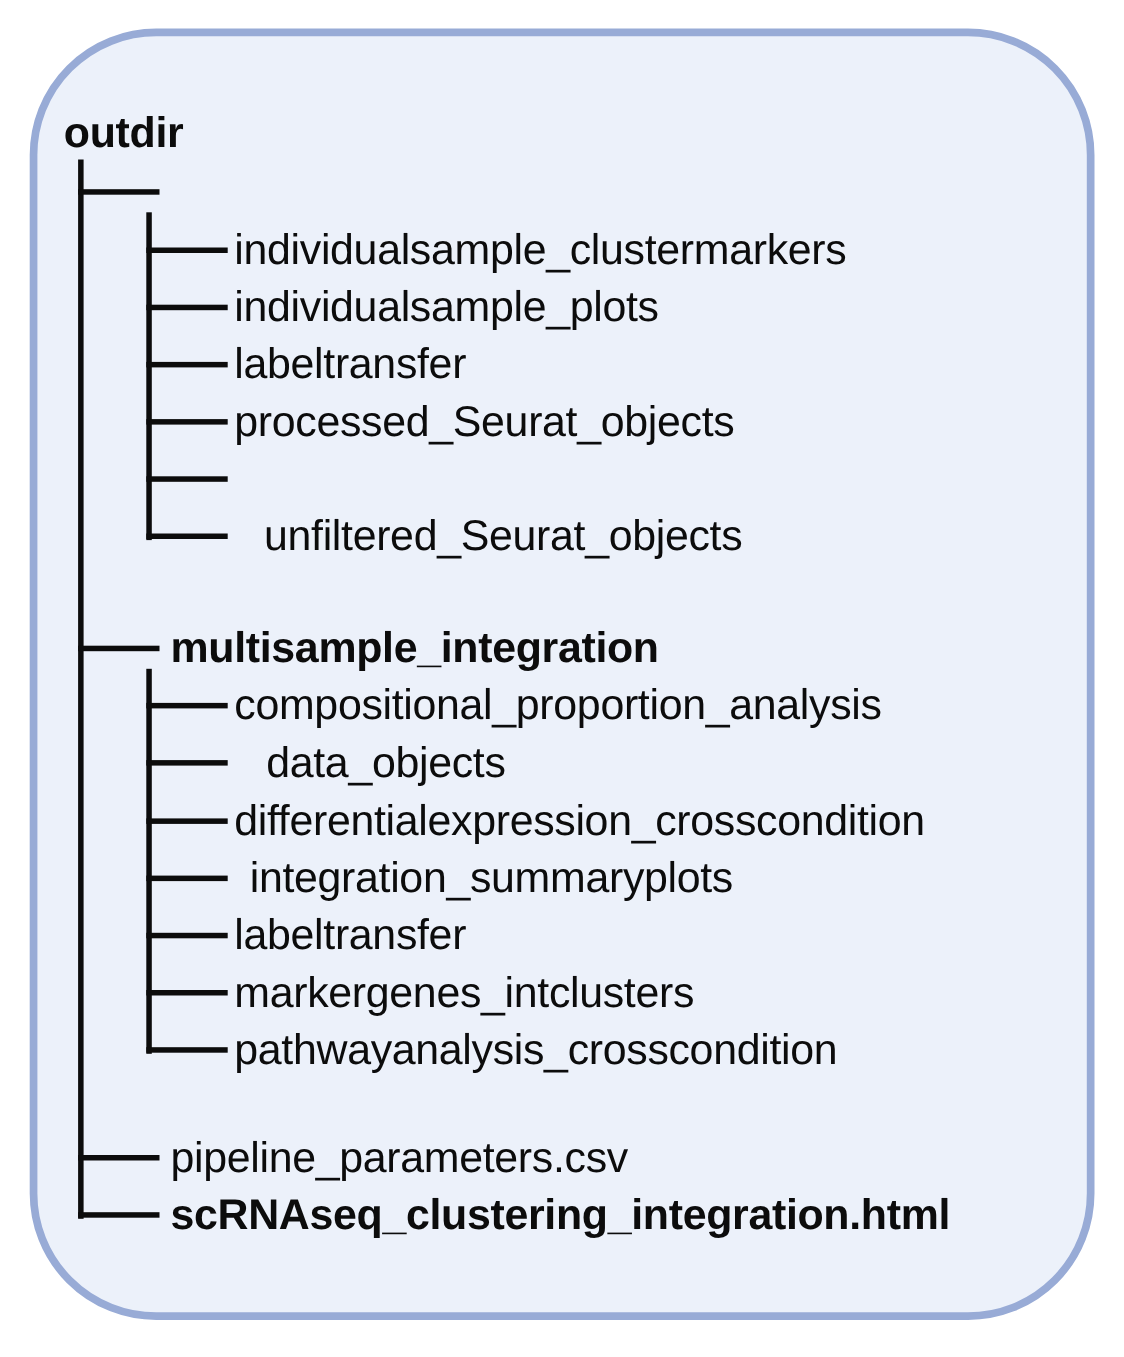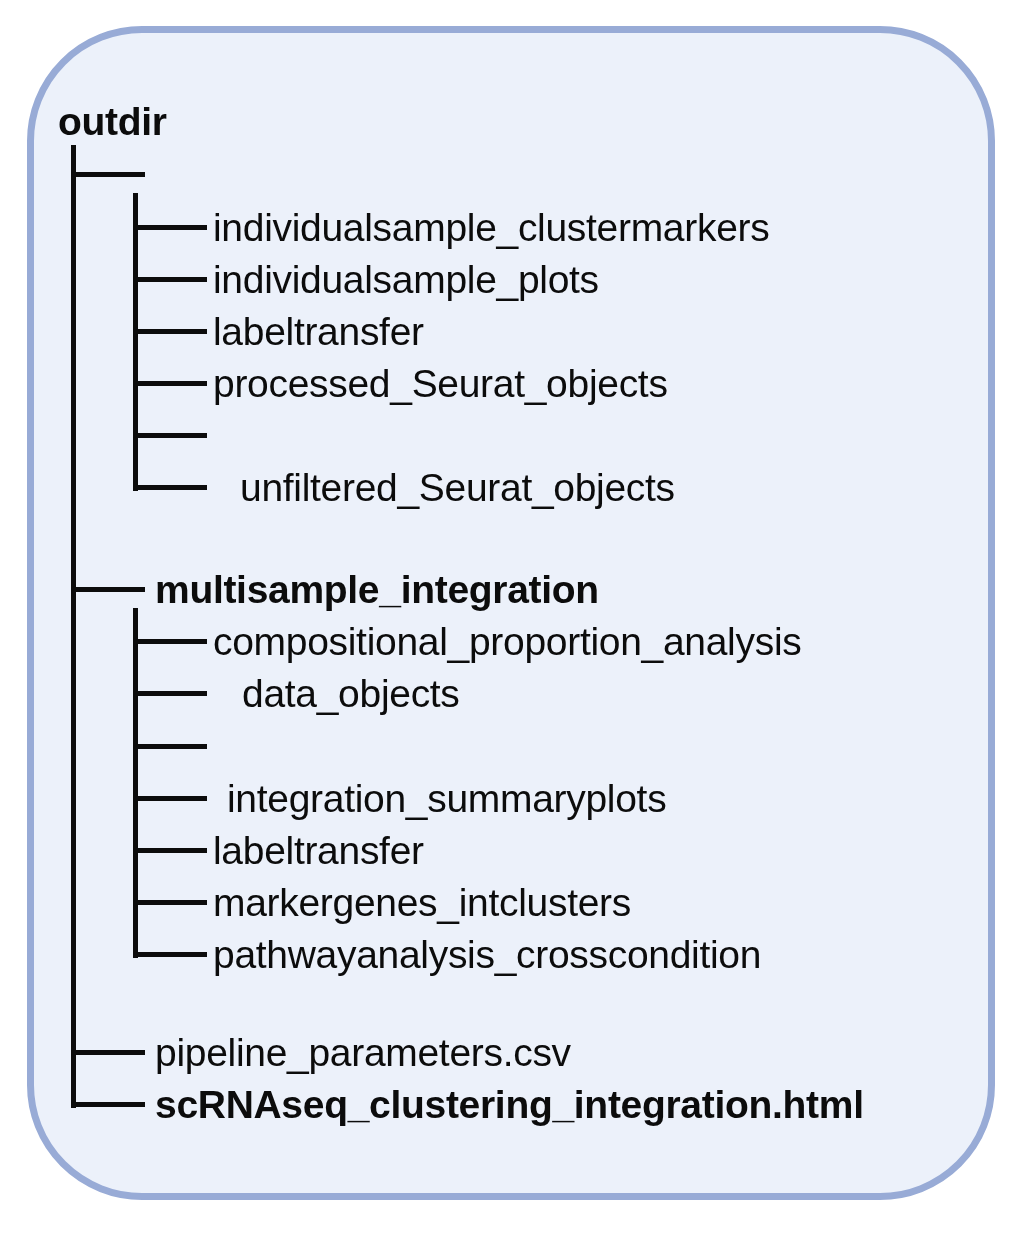--- a/index.html
+++ b/index.html
@@ -67,20 +67,21 @@
     <div class="tline" style="left: 133px; top: 433px; width: 74px; height: 5px;"></div>
     <div class="tline" style="left: 133px; top: 485px; width: 74px; height: 5px;"></div>
     <div class="tree-label" style="left: 213px; top: 462px; margin-left: 27px;">unfiltered_Seurat_objects</div>
     <div class="tline" style="left: 71px; top: 587px; width: 74px; height: 5px;"></div>
     <div class="tree-label bold" style="left: 155px; top: 564px; text-align: right;">multisample_integration</div>
     <div class="tline" style="left: 133px; top: 639px; width: 74px; height: 5px;"></div>
     <div class="tree-label" style="left: 213px; top: 616px;">compositional_proportion_analysis</div>
     <div class="tline" style="left: 133px; top: 691px; width: 74px; height: 5px;"></div>
     <div class="tree-label" style="left: 213px; top: 668px; margin-left: 29px;">data_objects</div>
     <div class="tline" style="left: 133px; top: 744px; width: 74px; height: 5px;"></div>
+    <div class="tree-label" style="left: 213px; top: 721px;">differentialexpression_crosscondition</div>
     <div class="tline" style="left: 133px; top: 796px; width: 74px; height: 5px;"></div>
     <div class="tree-label" style="left: 227px; top: 773px;">integration_summaryplots</div>
     <div class="tline" style="left: 133px; top: 848px; width: 74px; height: 5px;"></div>
     <div class="tree-label" style="left: 213px; top: 825px;">labeltransfer</div>
     <div class="tline" style="left: 133px; top: 900px; width: 74px; height: 5px;"></div>
     <div class="tree-label" style="left: 213px; top: 877px;">markergenes_intclusters</div>
     <div class="tline" style="left: 133px; top: 952px; width: 74px; height: 5px;"></div>
     <div class="tree-label" style="left: 213px; top: 929px;">pathwayanalysis_crosscondition</div>
     <div class="tline" style="left: 71px; top: 1050px; width: 74px; height: 5px;"></div>
     <div class="tree-label" style="left: 155px; top: 1027px;">pipeline_parameters.csv</div>

